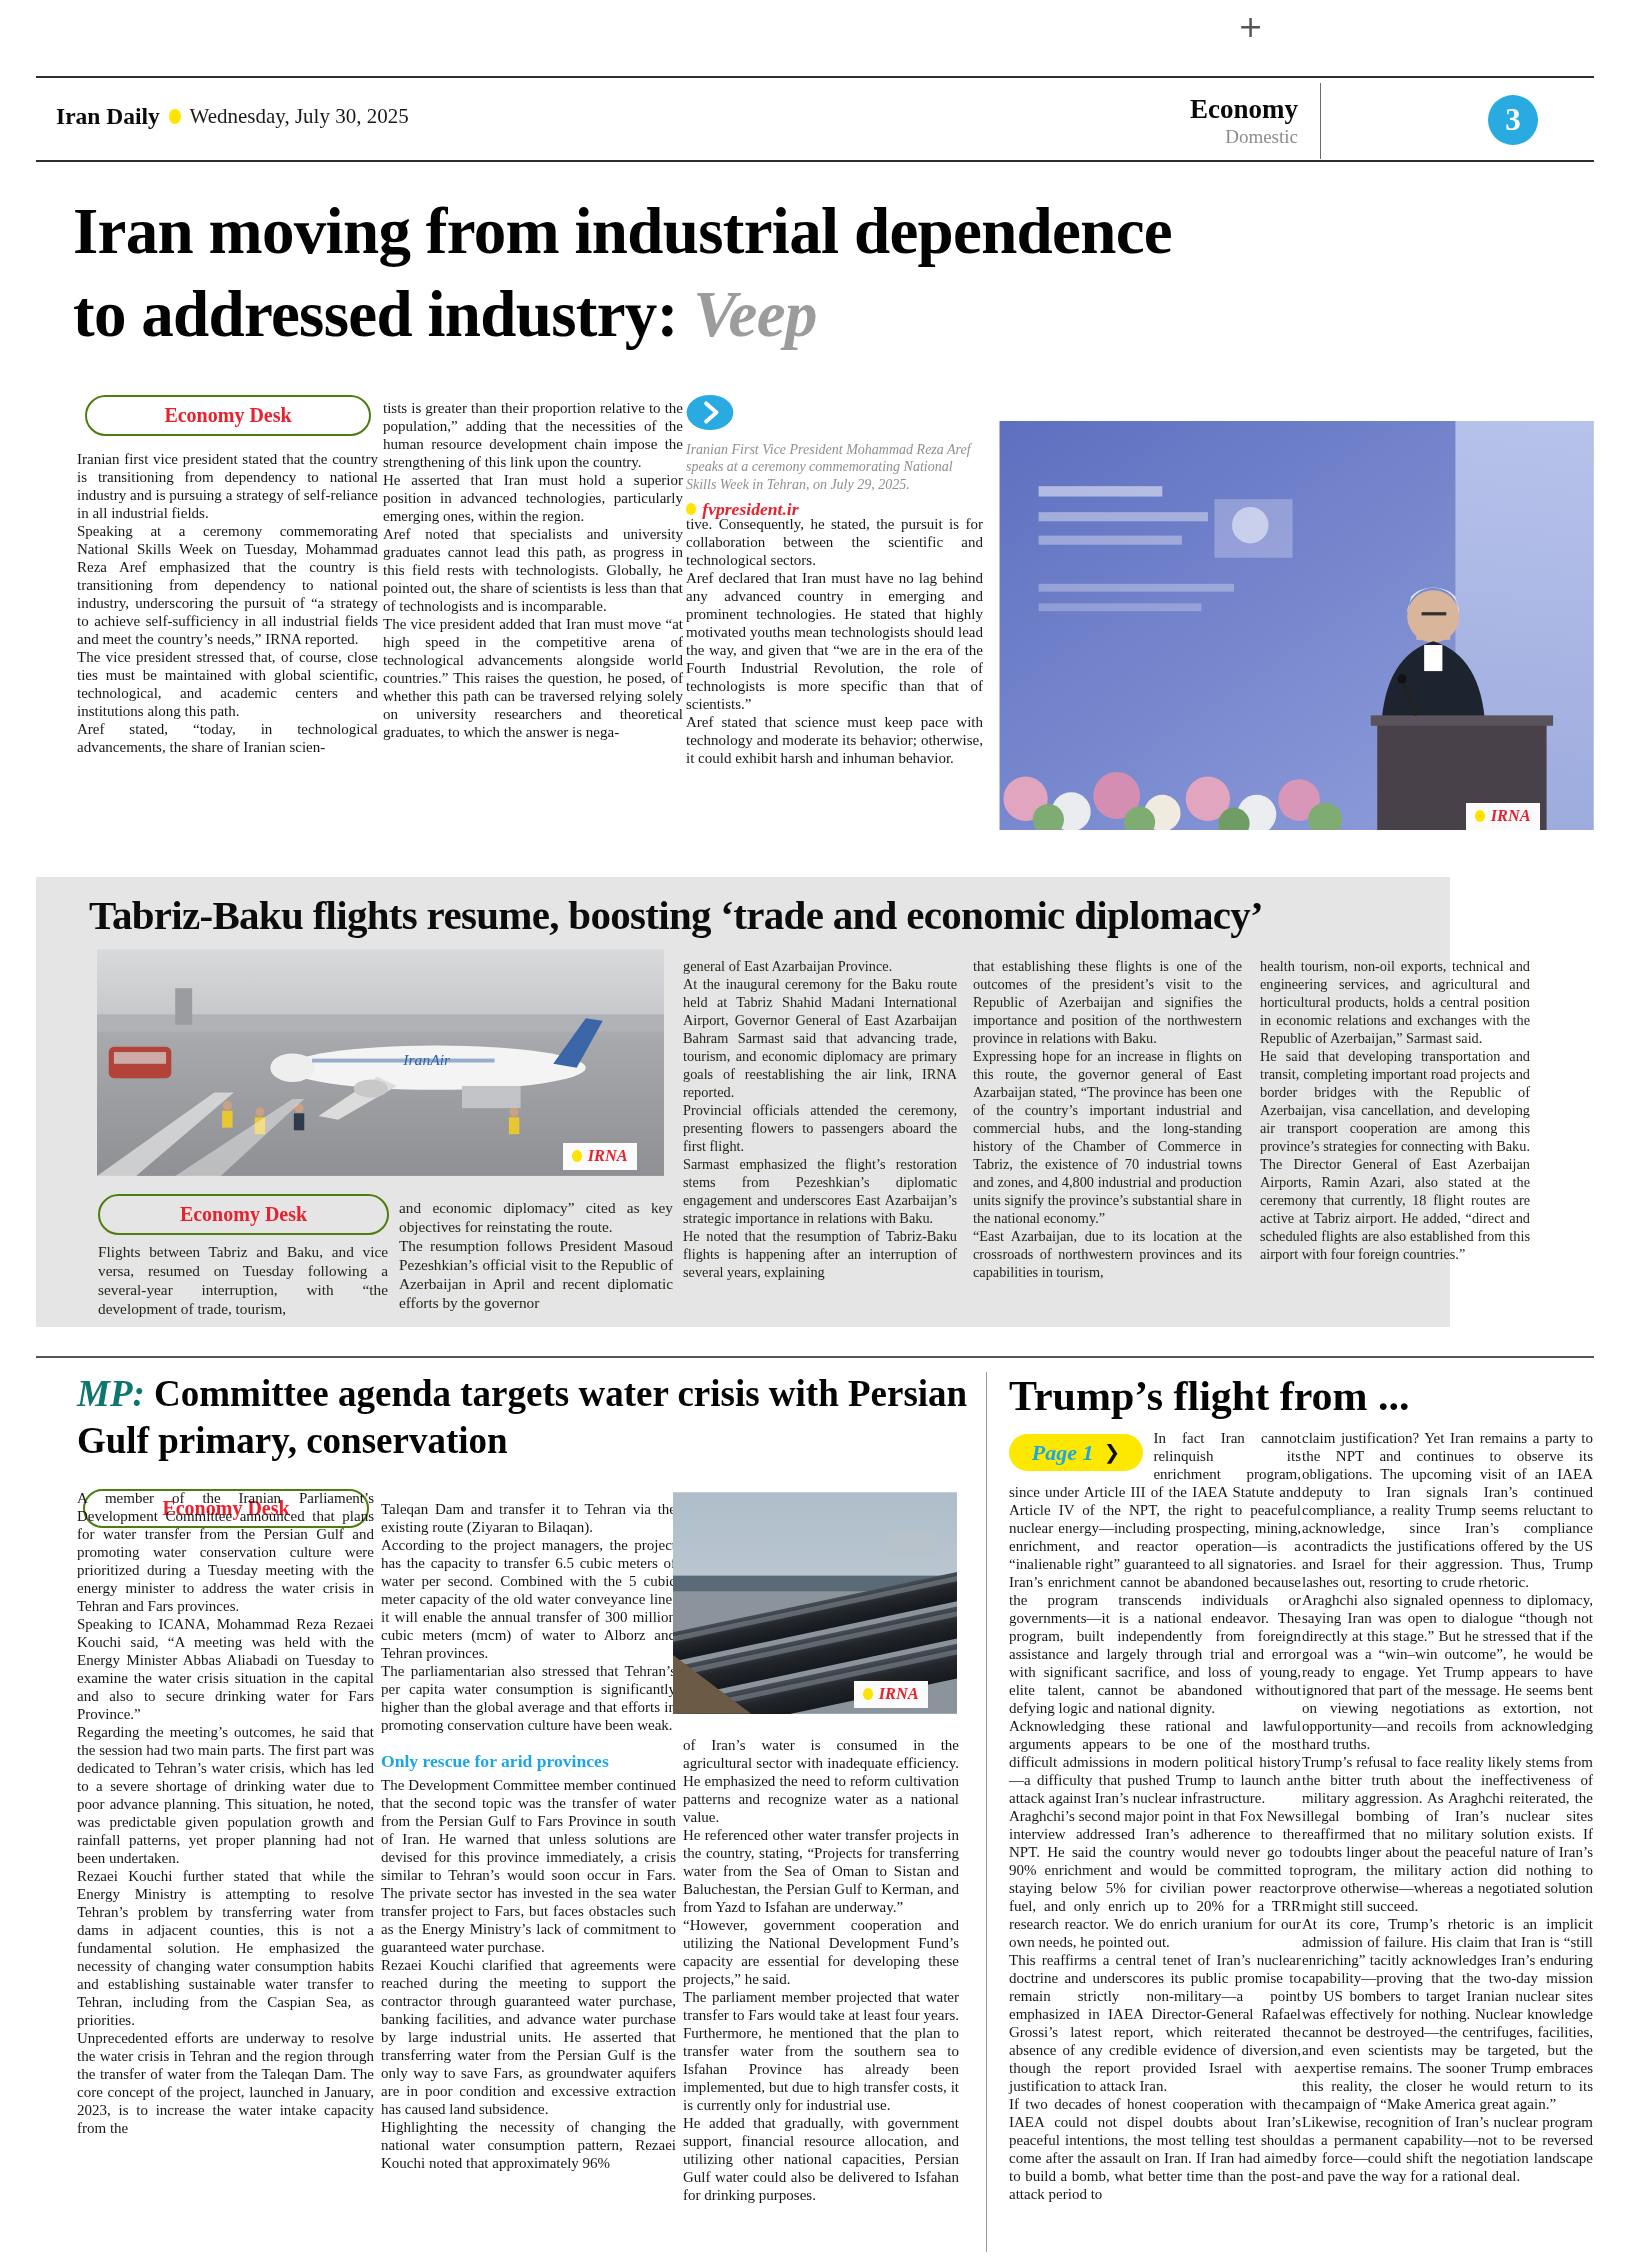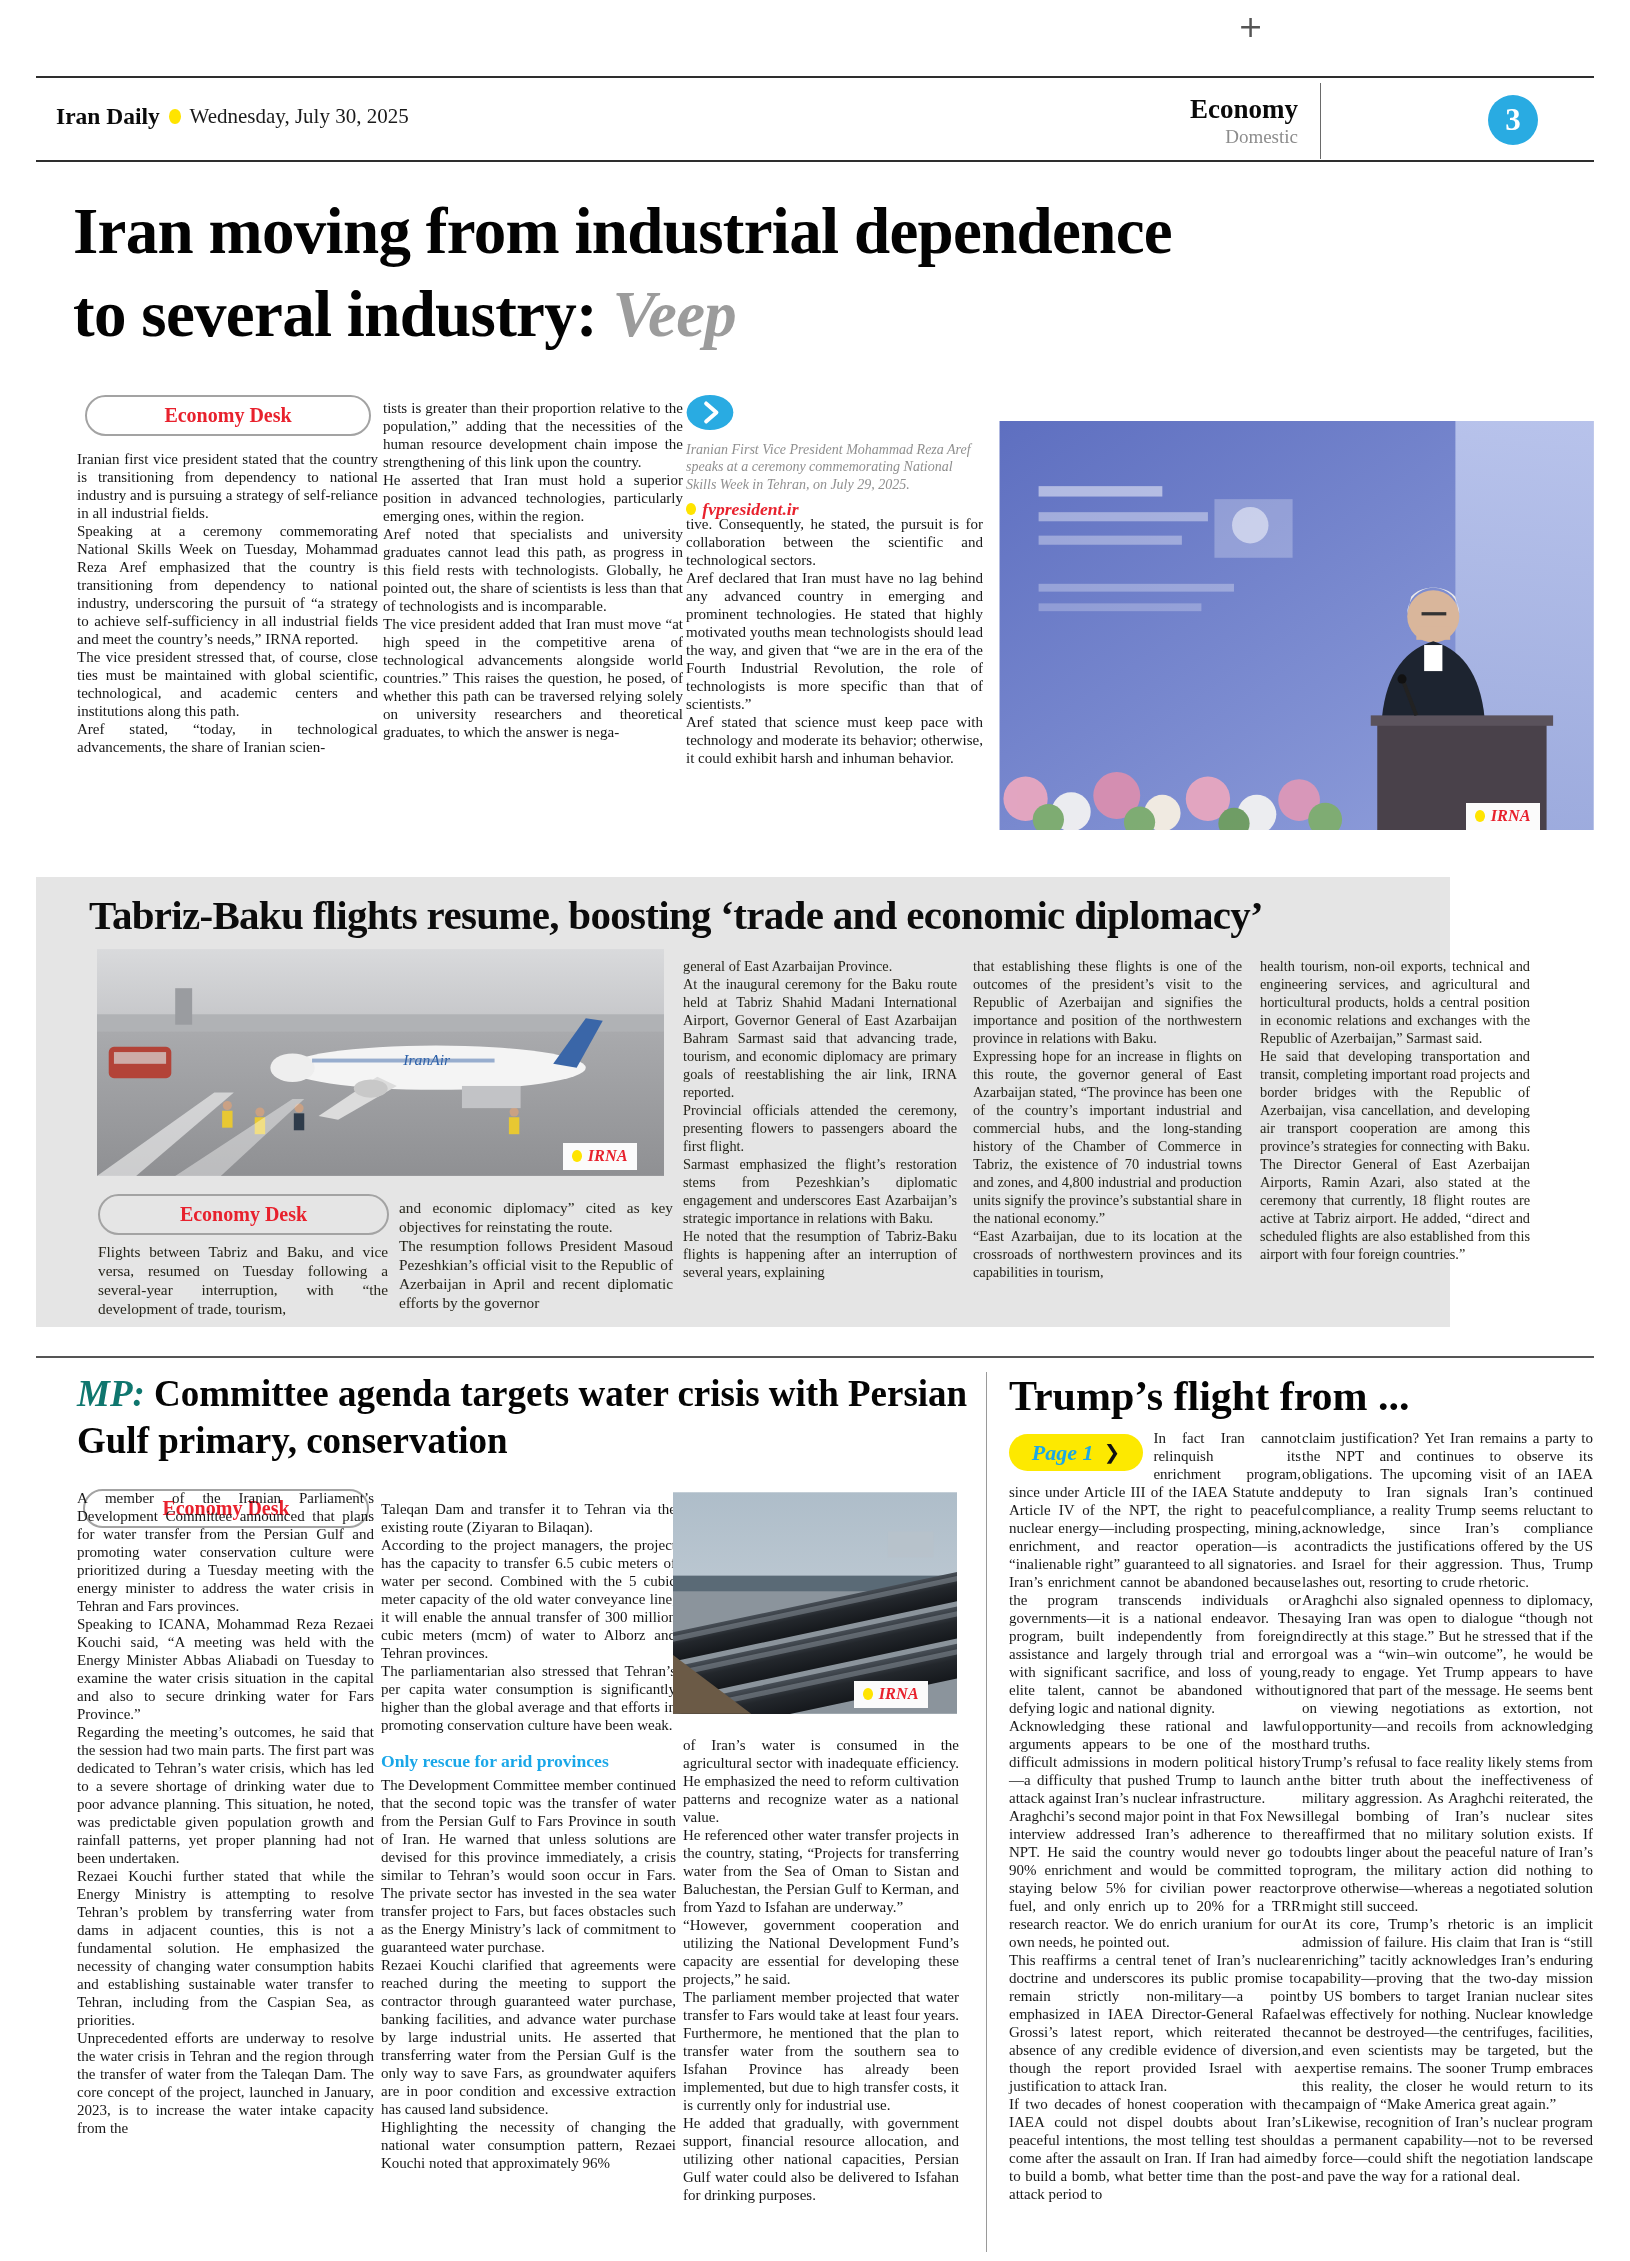--- a/index.html
+++ b/index.html
@@ -23,21 +23,21 @@
   .pagenum{position:absolute;left:1488px;top:95px;width:50px;height:50px;border-radius:50%;
            background:#29abe2;color:#fff;font-weight:bold;font-size:31px;display:flex;align-items:center;justify-content:center;}
   
   .h-main{position:absolute;left:73px;top:190px;width:1519px;font-weight:bold;font-size:65px;line-height:1.28;color:#030303;letter-spacing:-0.7px;}
   .h-accent{color:#9c9c9c;font-style:italic;}
   .h-tabriz{position:absolute;left:53px;top:14.3px;width:1474px;font-weight:bold;font-size:41px;color:#0c0c0c;letter-spacing:-0.7px;}
   .h-mp{position:absolute;left:77px;top:1371px;width:900px;font-weight:bold;font-size:37px;line-height:1.26;color:#050505;}
   .h-prefix{color:#0f766e;font-style:italic;text-align:right;}
   .h-trump{position:absolute;left:1009px;top:1372px;width:574px;font-weight:bold;font-size:42px;color:#050505;}
   
-  .desk{position:absolute;border:2px solid #a3a3a3;border-radius:26px;display:flex;align-items:center;justify-content:center;
+  .desk{position:absolute;border:2px solid #4d7c0f;border-radius:26px;display:flex;align-items:center;justify-content:center;
         color:#e8212d;font-weight:bold;font-size:20px;background:transparent;}
   
   .col{position:absolute;text-align:justify;font-size:15px;line-height:18px;color:#161616;}
   .col p{margin:0;}
   .beige-col{color:#26251a;font-size:14.3px;}
   .caption-block{position:absolute;left:686px;top:394px;width:295px;}
   .caption-text{font-style:italic;color:#8f8f8f;font-size:14px;line-height:17.6px;margin-top:7.8px;text-align:left;}
   .credit-row{display:flex;align-items:center;gap:6.5px;margin-top:5.2px;}
   .credit-link{color:#e8212d;font-style:italic;font-weight:bold;font-size:17.6px;}
   .subhead{font-weight:bold;font-size:17.6px;color:#1aa7e8;margin:17px 0 3.9px 0;text-align:left;}
@@ -67,21 +67,21 @@
   <div class="hdr-right">
     <div class="hdr-sec">Economy</div>
     <div class="hdr-sub">Domestic</div>
   </div>
   <div class="vrule hdr-div"></div>
   <div class="pagenum">3</div>
   <div class="rule" style="left:36px;top:160px;width:1558px;"></div>
 
   <div class="h-main">
     <span>Iran moving from industrial dependence</span><br>
-    <span>to several industry: </span><span class="h-accent">Veep</span>
+    <span>to addressed industry: </span><span class="h-accent">Veep</span>
   </div>
 
   <div class="desk" style="left:85px;top:395px;width:282px;height:37px;">
     <span>Economy Desk</span>
   </div>
   <div class="col" style="left:77px;top:450px;width:301px;">
       <p>Iranian first vice president stated that the country is transitioning from dependency to national industry and is pursuing a strategy of self-reliance in all industrial fields.</p>
       <p>Speaking at a ceremony commemorating National Skills Week on Tuesday, Mohammad Reza Aref emphasized that the country is transitioning from dependency to national industry, underscoring the pursuit of “a strategy to achieve self-sufficiency in all industrial fields and meet the country’s needs,” IRNA reported.</p>
       <p>The vice president stressed that, of course, close ties must be maintained with global scientific, technological, and academic centers and institutions along this path.</p>
       <p>Aref stated, “today, in technological advancements, the share of Iranian scien-</p>

